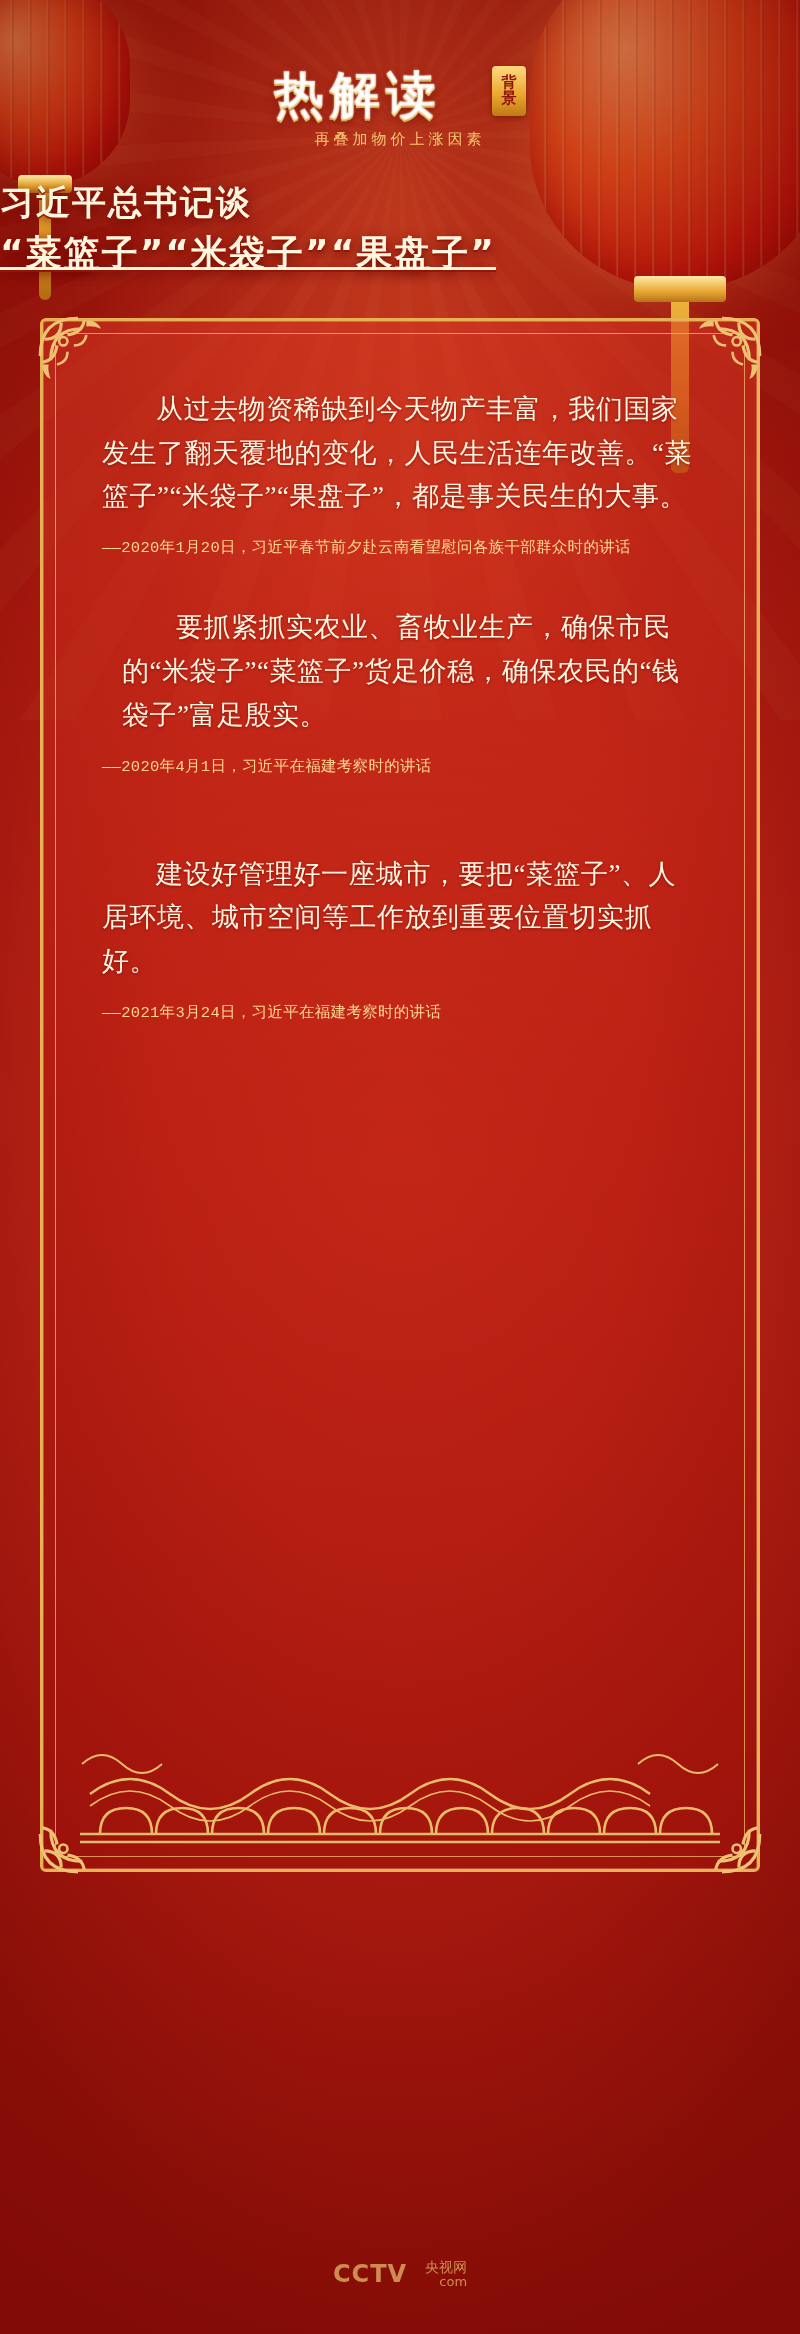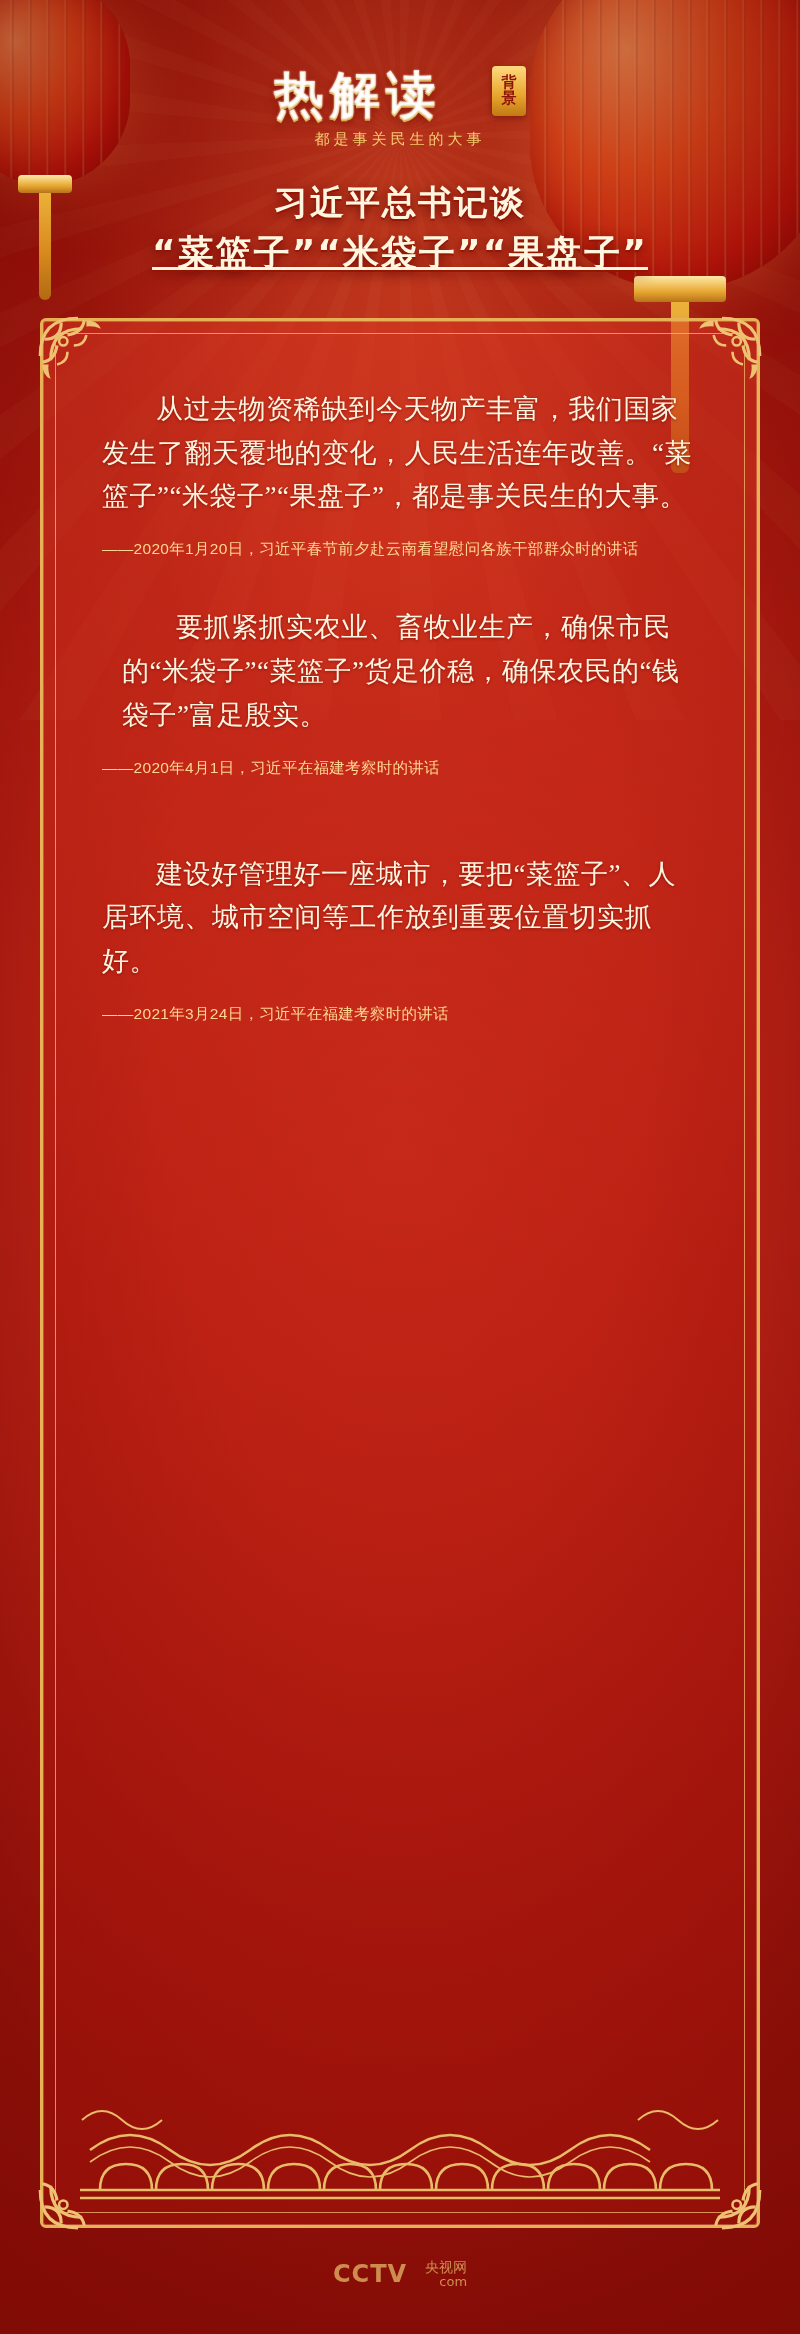--- a/index.html
+++ b/index.html
@@ -161,40 +161,40 @@
     font-family: "DejaVu Sans", sans-serif;
     font-size: 15px;
     letter-spacing: 4px;
     color: #f6c96f;
     white-space: nowrap;
   }
   .main-title {
     position: absolute;
     top: 178px;
     left: 0; right: 0;
-    text-align: center;
+    text-align: left;
     font-family: "DejaVu Sans", sans-serif;
     font-weight: bold;
     font-size: 34px;
     line-height: 1.45;
     letter-spacing: 2px;
     color: #fff6e0;
     text-shadow:
       0 2px 0 rgba(150,20,0,.9),
       0 3px 12px rgba(90,0,0,.85);
   }
   .main-title .l2 { font-size: 36px; text-decoration: underline; }
 
   
   .card {
     position: absolute;
     left: 40px;
     top: 318px;
     width: 720px;
-    height: 1910px;
+    height: 1554px;
     z-index: 4;
   }
   .card-frame {
     position: absolute;
     inset: 0;
     border: 3px solid #e6b255;
     border-radius: 6px;
     background:
       linear-gradient(180deg, rgba(214,55,33,0.55) 0%, rgba(180,25,14,0.45) 50%, rgba(160,18,10,0.55) 100%);
     box-shadow: inset 0 0 0 1px rgba(255,220,150,.3);
@@ -242,21 +242,21 @@
     color: #fff4df;
     font-size: 27px;
     line-height: 1.62;
     text-indent: 2em;
     letter-spacing: 0.5px;
     text-shadow: 0 1px 3px rgba(110,10,0,.65);
   }
   .quote-source {
     margin-top: 16px;
     color: #ffd591;
-    font-family: Liberation Sans, sans-serif;
+    font-family: Liberation Mono, monospace;
     font-size: 15.5px;
     line-height: 1.75;
     letter-spacing: .3px;
   }
   .block-3 .quote-text { font-size: 27px; margin-left: 20px; }
   .block-4 { margin-top: 72px; }
 
   
   .footer {
     position: absolute;
@@ -310,21 +310,21 @@
   <div class="vignette"></div>
 
   <div class="header">
     <div class="brandmark">
       <span class="rd-text">热解读</span>
       <span class="badge">
         <span>背</span>
         <span>景</span>
       </span>
     </div>
-    <div class="subtitle-line">都是事关民生的大事</div>
+    <div class="subtitle-line">再叠加物价上涨因素</div>
     <div class="main-title">
       <div class="l1">习近平总书记谈</div>
       <div class="l2">“菜篮子”“米袋子”“果盘子”</div>
     </div>
   </div>
 
   <div class="card">
     <div class="card-frame"></div>
 
     <div class="corner tl">

